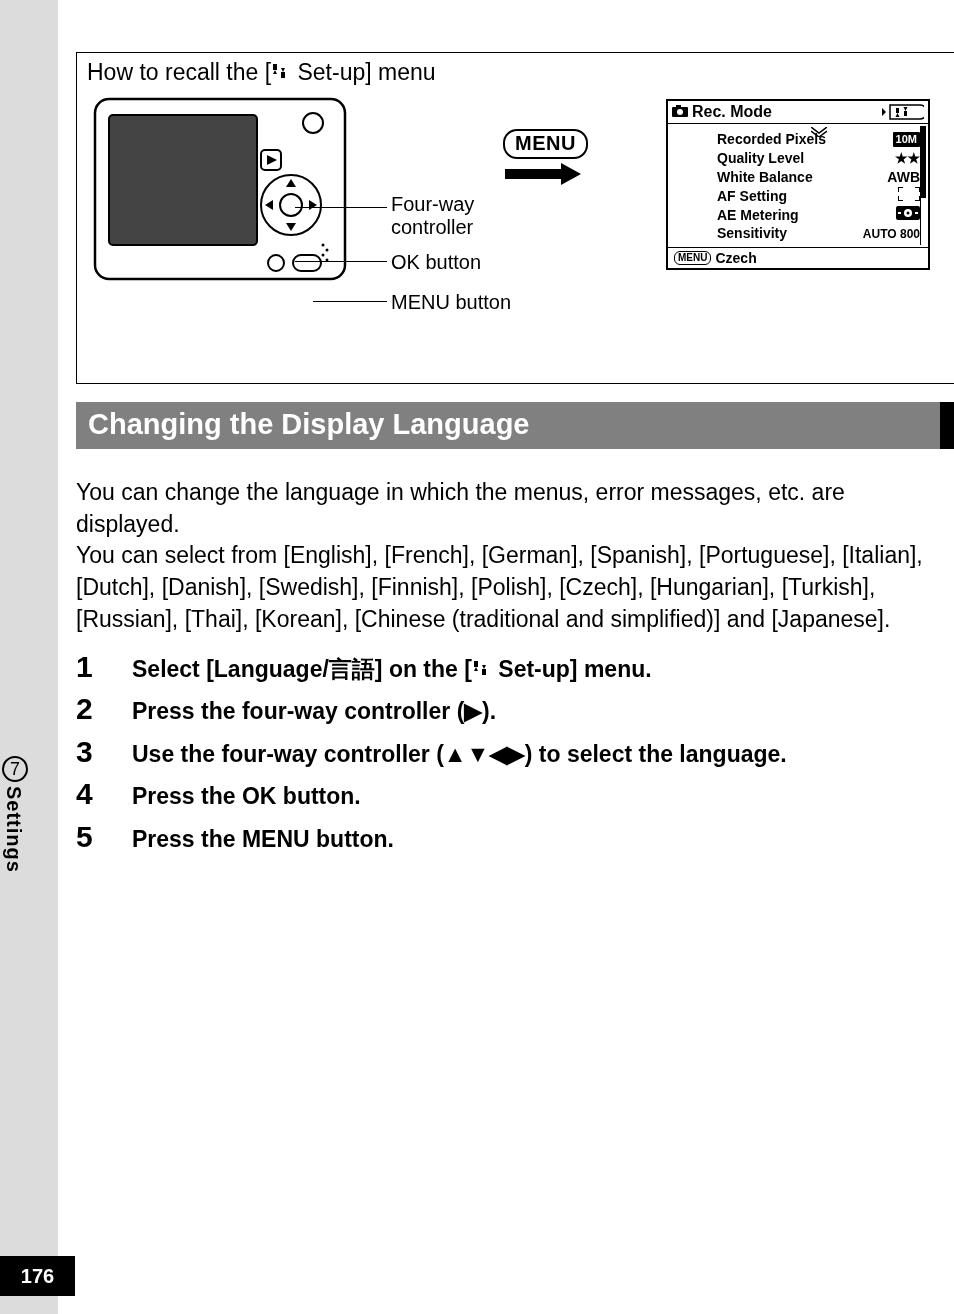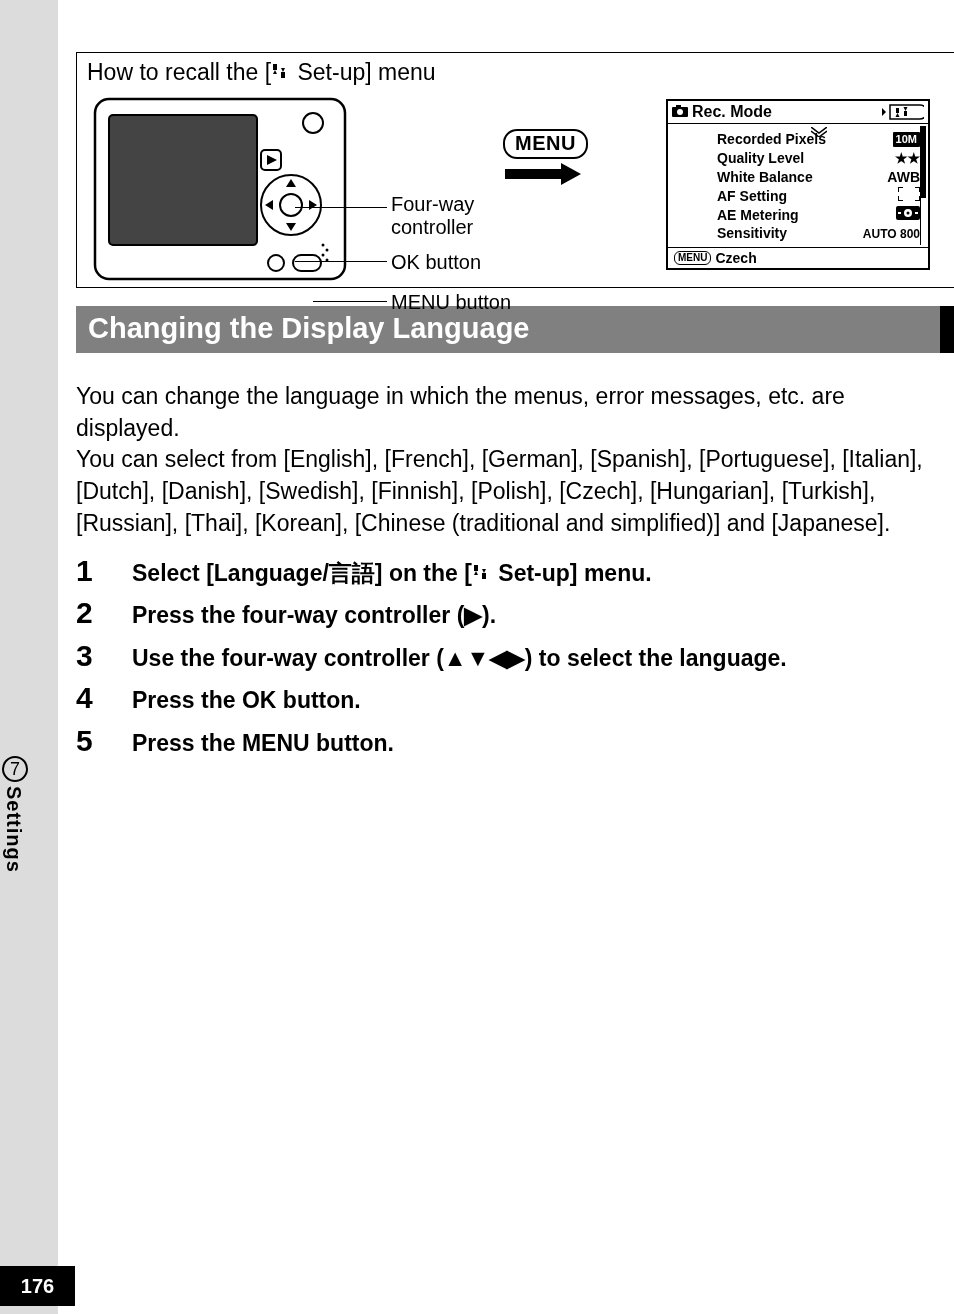--- a/index.html
+++ b/index.html
@@ -11,21 +11,21 @@
     position: relative;
     color: #000;
   }
   .left-margin {
     position: absolute;
     left: 0; top: 0; width: 58px; height: 1314px;
     background: #dcdcdc;
   }
   .page-number {
     position: absolute;
-    left: 0; bottom: 8px;
+    left: 0; bottom: 18px;
     width: 75px; height: 40px;
     background: #000;
     color: #fff;
     font-weight: bold;
     font-size: 20px;
     text-align: center;
     line-height: 40px;
   }
   .side-tab {
     position: absolute;
@@ -51,21 +51,21 @@
   }
   .content {
     position: absolute;
     left: 76px; top: 52px; right: 0;
   }
   .recall-box {
     border: 1px solid #000;
     border-right: none;
     padding: 6px 10px 10px 10px;
     position: relative;
-    height: 236px;
+    height: 332px;
   }
   .recall-title {
     font-size: 23px;
     margin-bottom: 6px;
   }
   .setup-glyph {
     display: inline-block;
     vertical-align: -2px;
   }
   .setup-glyph svg { display: block; }

